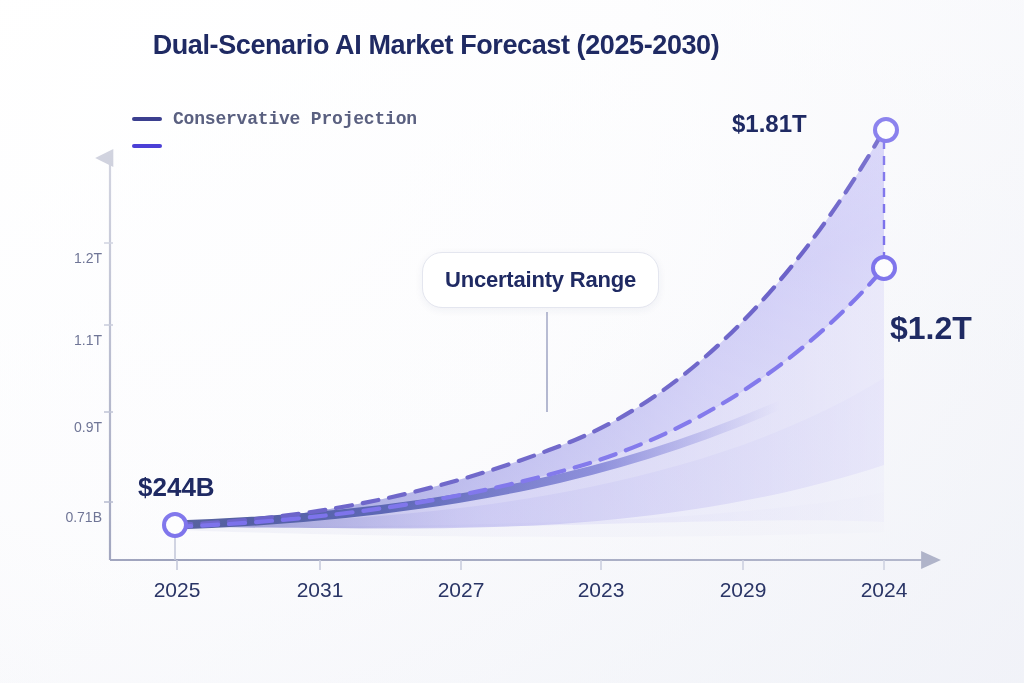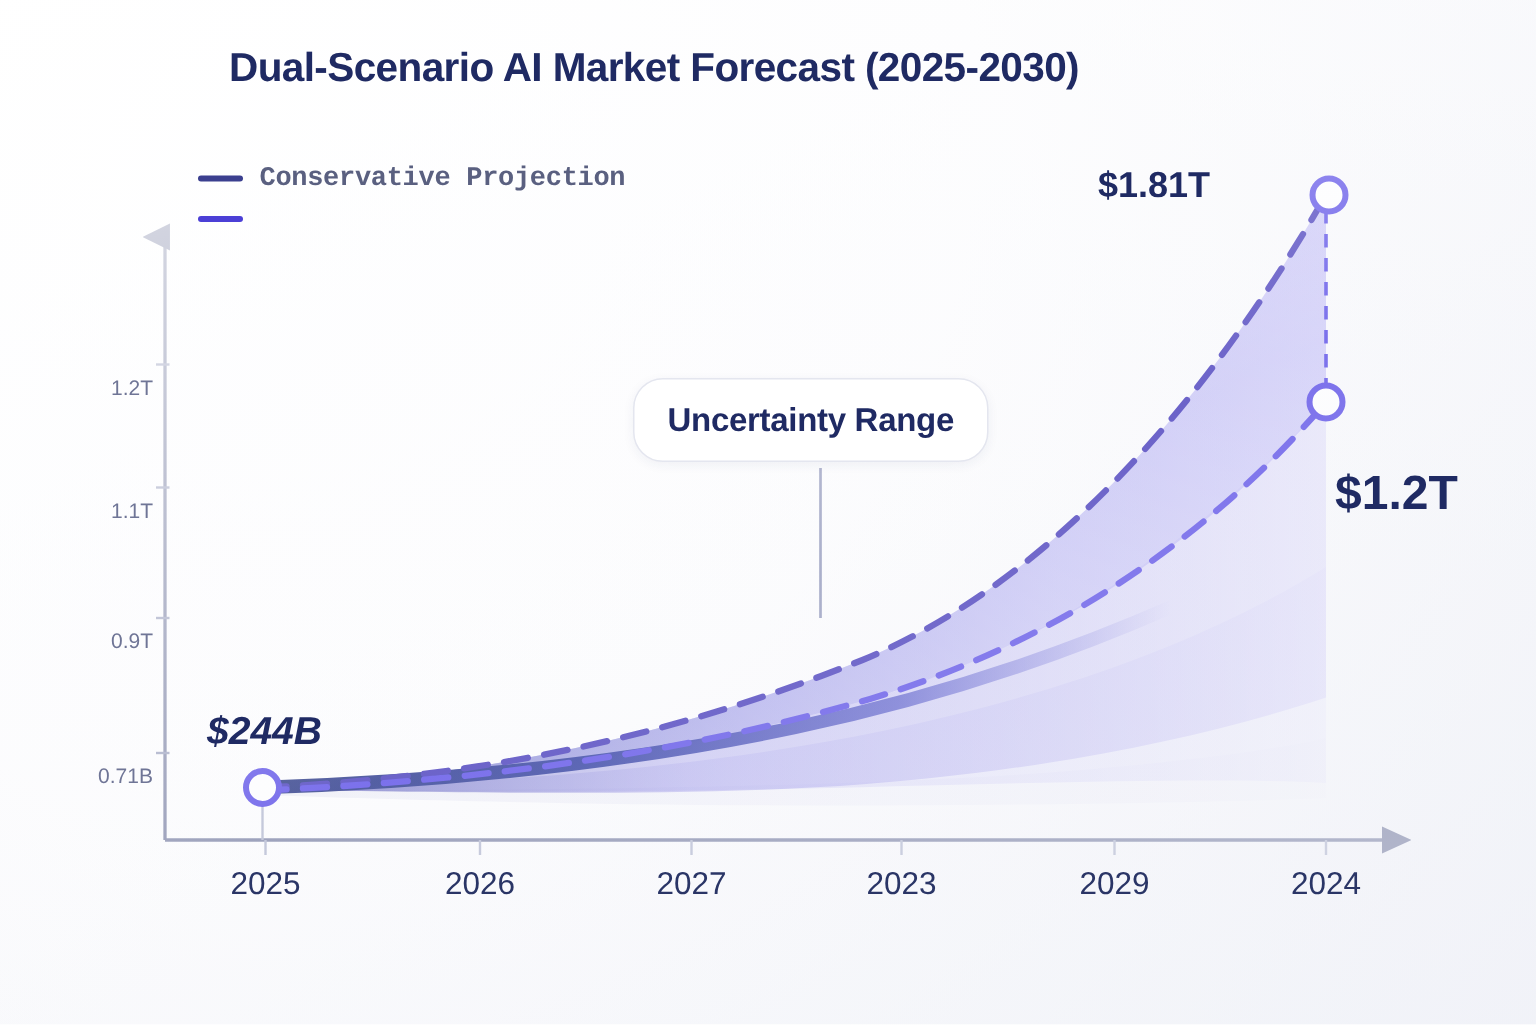--- a/index.html
+++ b/index.html
@@ -107,21 +107,21 @@
   }
 
   
   .value-label {
     position: absolute;
     font-weight: bold;
     color: #1f2a63;
     white-space: nowrap;
     z-index: 7;
   }
-  .value-start  { left: 138px; top: 472px; font-size: 26px; font-style: italic; }
+  .value-start  { left: 138px; top: 472px; font-size: 26px; }
   .value-upper  { left: 732px; top: 110px; font-size: 24px; }
   .value-lower  { left: 846px; top: 310px; font-size: 32px; margin-left: 44px; }
 
   
   .annotation {
     position: absolute;
     left: 422px;
     top: 252px;
     padding: 14px 22px;
     background: #ffffff;
@@ -274,21 +274,21 @@
   </div>
 
   <div class="ytick-wrap">
     <span class="ytick" style="top:243px">1.2T</span>
     <span class="ytick" style="top:325px">1.1T</span>
     <span class="ytick" style="top:412px">0.9T</span>
     <span class="ytick" style="top:502px">0.71B</span>
   </div>
 
   <span class="xtick" style="left:177px">2025</span>
-  <span class="xtick" style="left:320px">2026</span>
+  <span class="xtick" style="left:320px">2031</span>
   <span class="xtick" style="left:461px">2027</span>
   <span class="xtick" style="left:601px">2023</span>
   <span class="xtick" style="left:743px">2029</span>
   <span class="xtick" style="left:884px">2024</span>
 
   <div class="value-label value-start">$244B</div>
   <div class="value-label value-upper">$1.81T</div>
   <div class="value-label value-lower">$1.2T</div>
 
   <div class="annotation">

